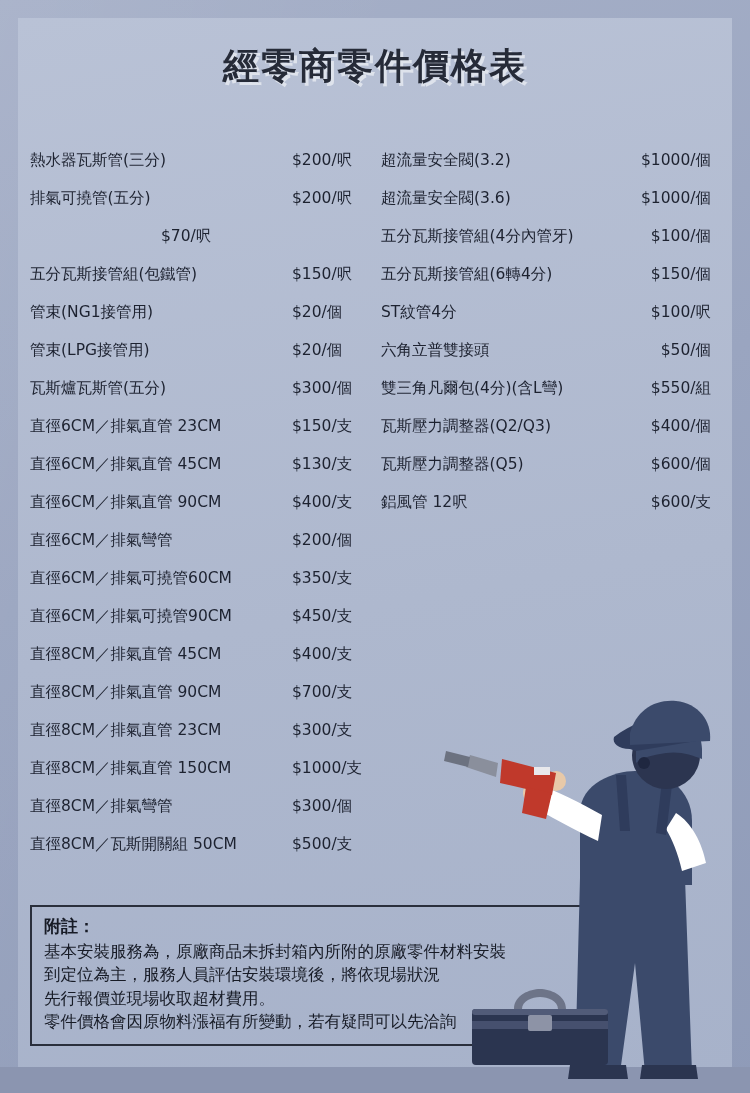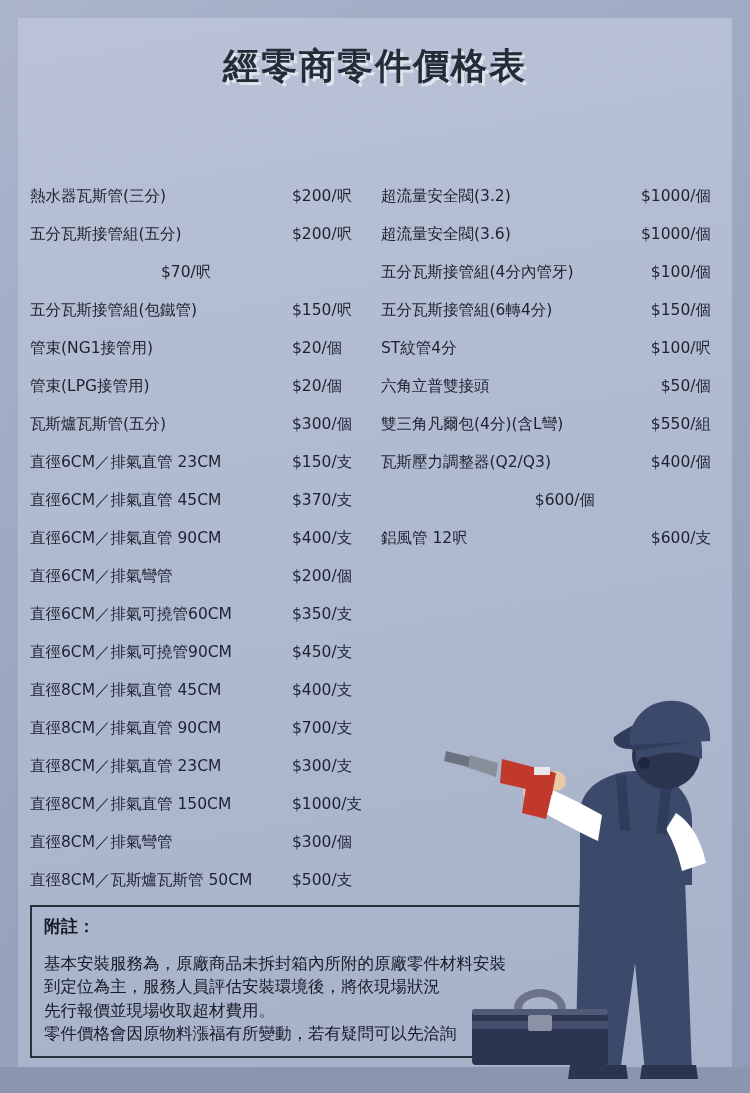--- a/index.html
+++ b/index.html
@@ -50,37 +50,37 @@
 
   .row{
     display:flex;align-items:baseline;
     height:38px;
     justify-content:center;
   }
   .row .name{
     font-size:15.5px;color:#1d2230;white-space:nowrap;
   }
   .row .price{
-    font-size:15.5px;color:#1d2230;white-space:nowrap;margin-top:36px;
+    font-size:15.5px;color:#1d2230;white-space:nowrap;
   }
   .col-left .name{width:262px;}
   .col-left .price{width:98px;}
   .col-right .name{width:232px;}
   .col-right .price{width:98px;text-align:right;}
 
   
   .note{
     position:absolute;left:30px;top:905px;width:560px;
     border:2px solid #2a2f3c;
     padding:8px 12px 10px 12px;
     box-sizing:border-box;
     background:rgba(183,192,212,0.0);
   }
   .note .note-title{
-    font-size:17px;color:#171b26;font-weight:bold;margin-bottom:14px;
+    font-size:17px;color:#171b26;font-weight:bold;margin-bottom:2px;
   }
   .note .note-line{
     font-size:16.5px;color:#171b26;line-height:1.42;white-space:nowrap;
   }
 
   
   .worker{position:absolute;right:0;bottom:0;width:320px;height:430px;}
   .toolbox{position:absolute;right:120px;bottom:8px;width:180px;height:110px;}
   .floor{
     position:absolute;left:0;bottom:0;width:750px;height:26px;
@@ -99,21 +99,21 @@
 
 <div class="title">經零商零件價格表</div>
 
 <div class="cols">
   <div class="col col-left" id="col-left">
       <div class="row">
         <span class="name">熱水器瓦斯管(三分)</span>
         <span class="price">$200/呎</span>
       </div>
       <div class="row">
-        <span class="name">五分瓦斯接管組(五分)</span>
+        <span class="name">排氣可撓管(五分)</span>
         <span class="price">$200/呎</span>
       </div>
       <div class="row">
         <span class="price">$70/呎</span>
       </div>
       <div class="row">
         <span class="name">五分瓦斯接管組(包鐵管)</span>
         <span class="price">$150/呎</span>
       </div>
       <div class="row">
@@ -127,21 +127,21 @@
       <div class="row">
         <span class="name">瓦斯爐瓦斯管(五分)</span>
         <span class="price">$300/個</span>
       </div>
       <div class="row">
         <span class="name">直徑6CM／排氣直管 23CM</span>
         <span class="price">$150/支</span>
       </div>
       <div class="row">
         <span class="name">直徑6CM／排氣直管 45CM</span>
-        <span class="price">$370/支</span>
+        <span class="price">$130/支</span>
       </div>
       <div class="row">
         <span class="name">直徑6CM／排氣直管 90CM</span>
         <span class="price">$400/支</span>
       </div>
       <div class="row">
         <span class="name">直徑6CM／排氣彎管</span>
         <span class="price">$200/個</span>
       </div>
       <div class="row">
@@ -166,21 +166,21 @@
       </div>
       <div class="row">
         <span class="name">直徑8CM／排氣直管 150CM</span>
         <span class="price">$1000/支</span>
       </div>
       <div class="row">
         <span class="name">直徑8CM／排氣彎管</span>
         <span class="price">$300/個</span>
       </div>
       <div class="row">
-        <span class="name">直徑8CM／瓦斯爐瓦斯管 50CM</span>
+        <span class="name">直徑8CM／瓦斯開關組 50CM</span>
         <span class="price">$500/支</span>
       </div>
     </div>
   <div class="col col-right" id="col-right">
       <div class="row">
         <span class="name">超流量安全閥(3.2)</span>
         <span class="price">$1000/個</span>
       </div>
       <div class="row">
         <span class="name">超流量安全閥(3.6)</span>
@@ -204,20 +204,21 @@
       </div>
       <div class="row">
         <span class="name">雙三角凡爾包(4分)(含L彎)</span>
         <span class="price">$550/組</span>
       </div>
       <div class="row">
         <span class="name">瓦斯壓力調整器(Q2/Q3)</span>
         <span class="price">$400/個</span>
       </div>
       <div class="row">
+        <span class="name">瓦斯壓力調整器(Q5)</span>
         <span class="price">$600/個</span>
       </div>
       <div class="row">
         <span class="name">鋁風管 12呎</span>
         <span class="price">$600/支</span>
       </div>
     </div>
 </div>
 
 <div class="note">

